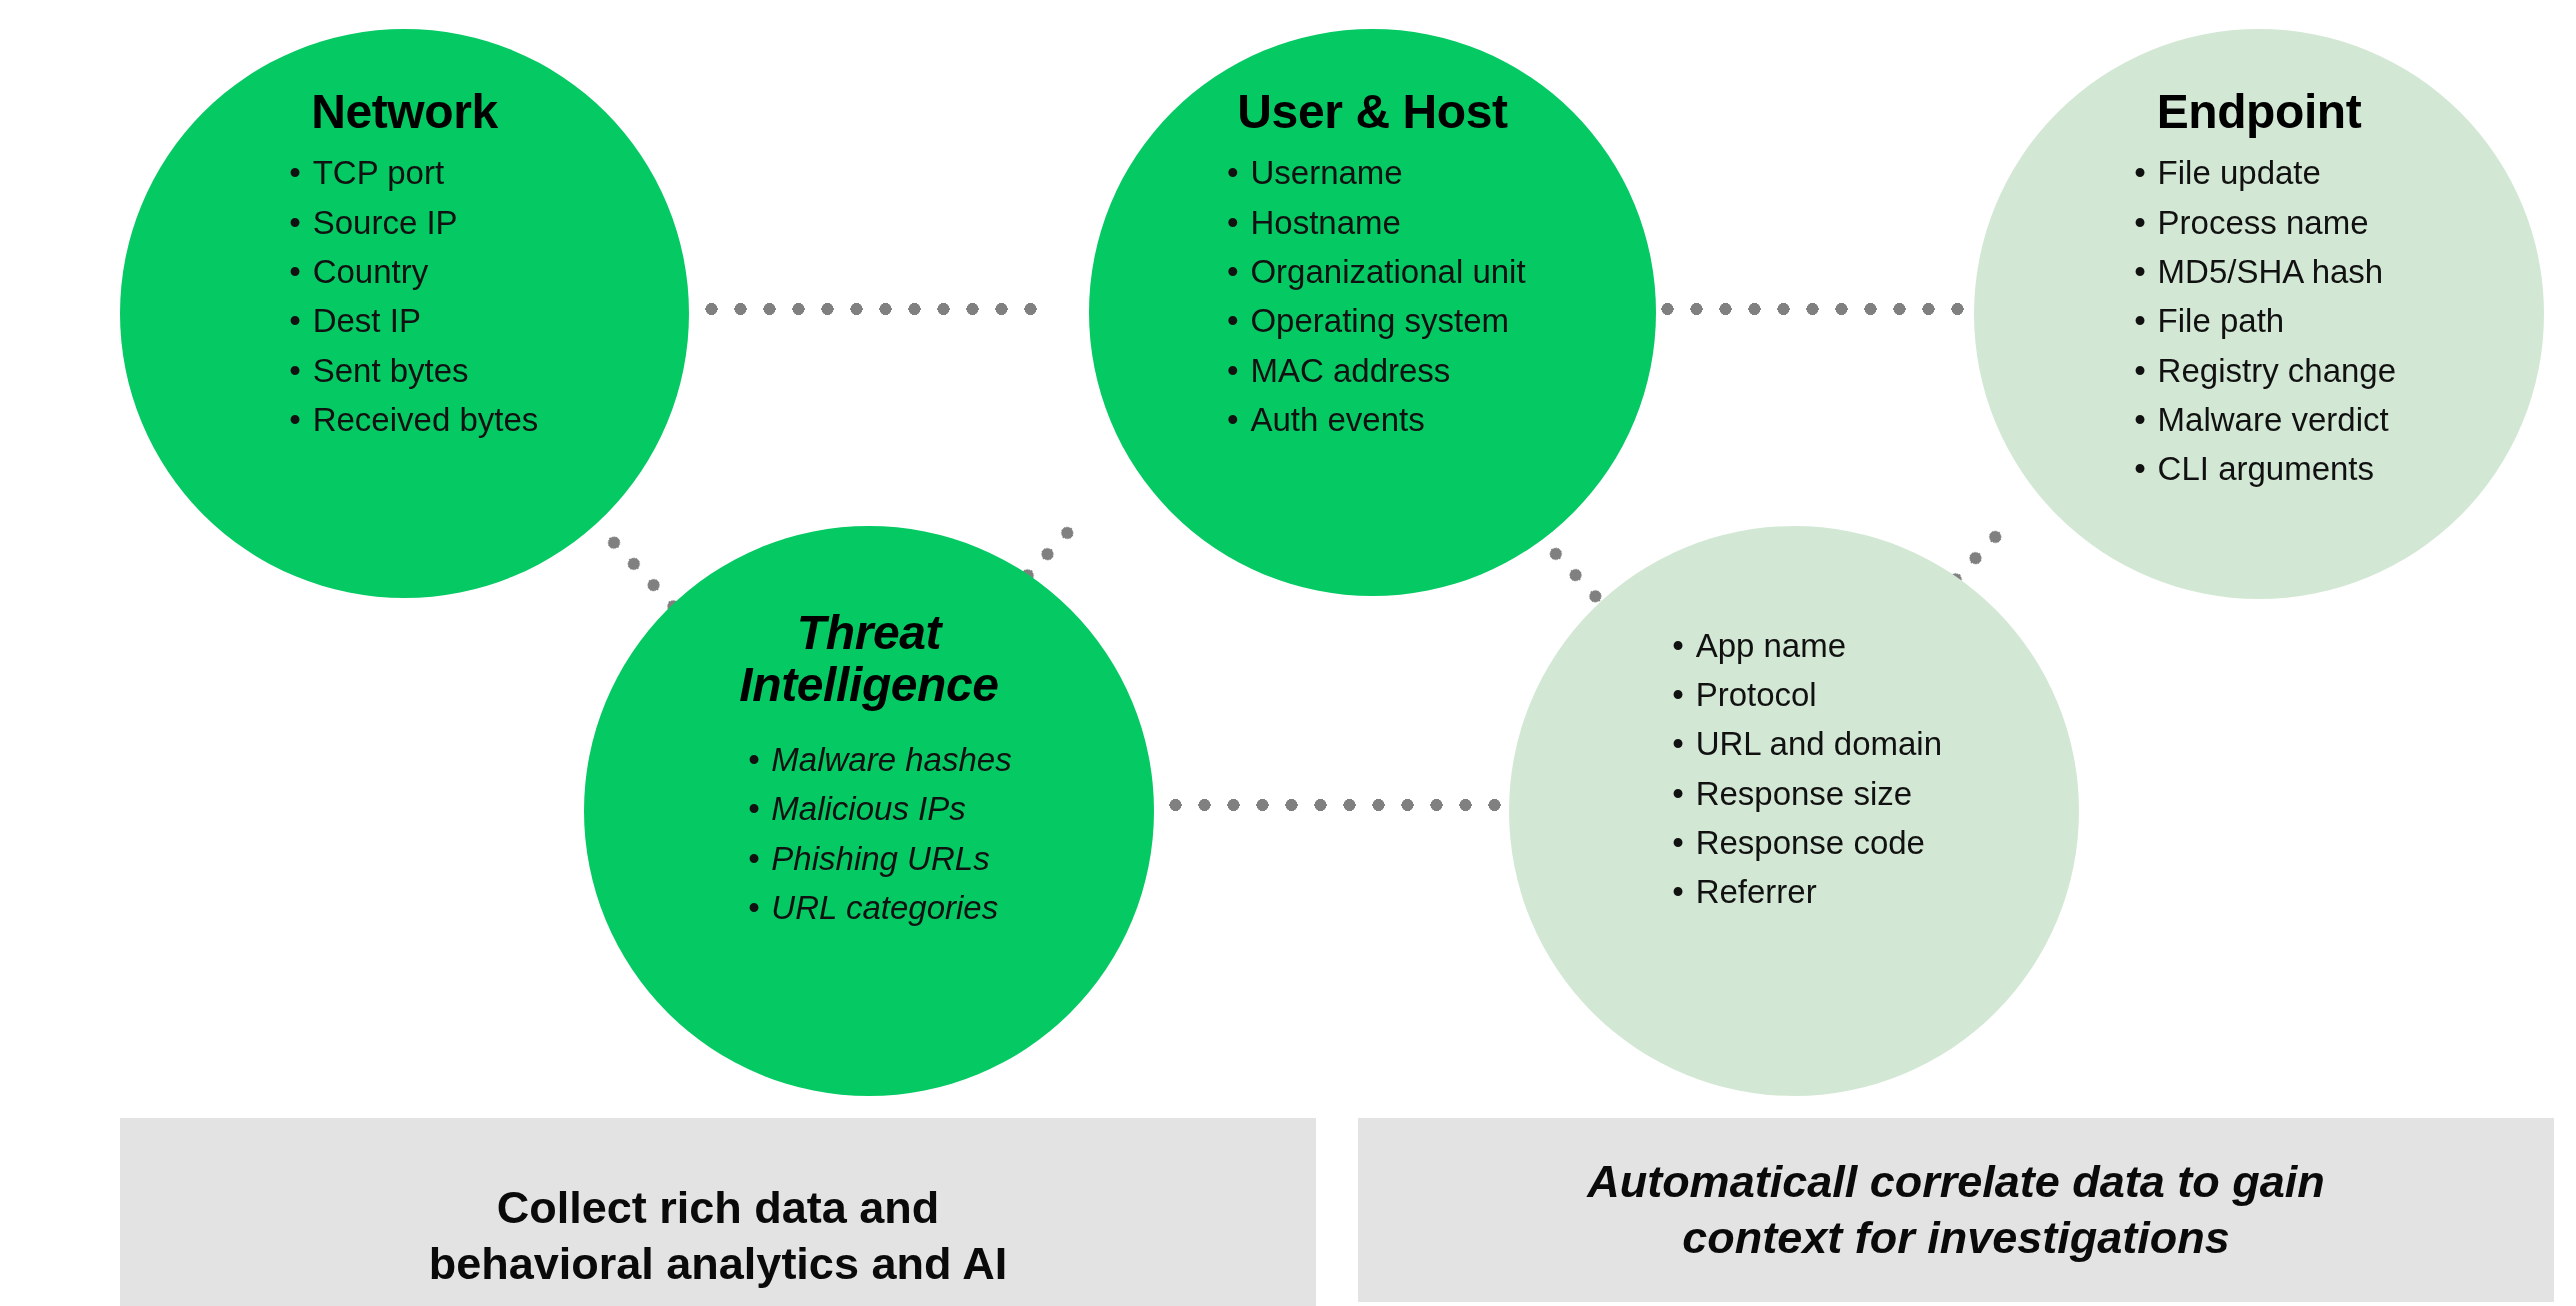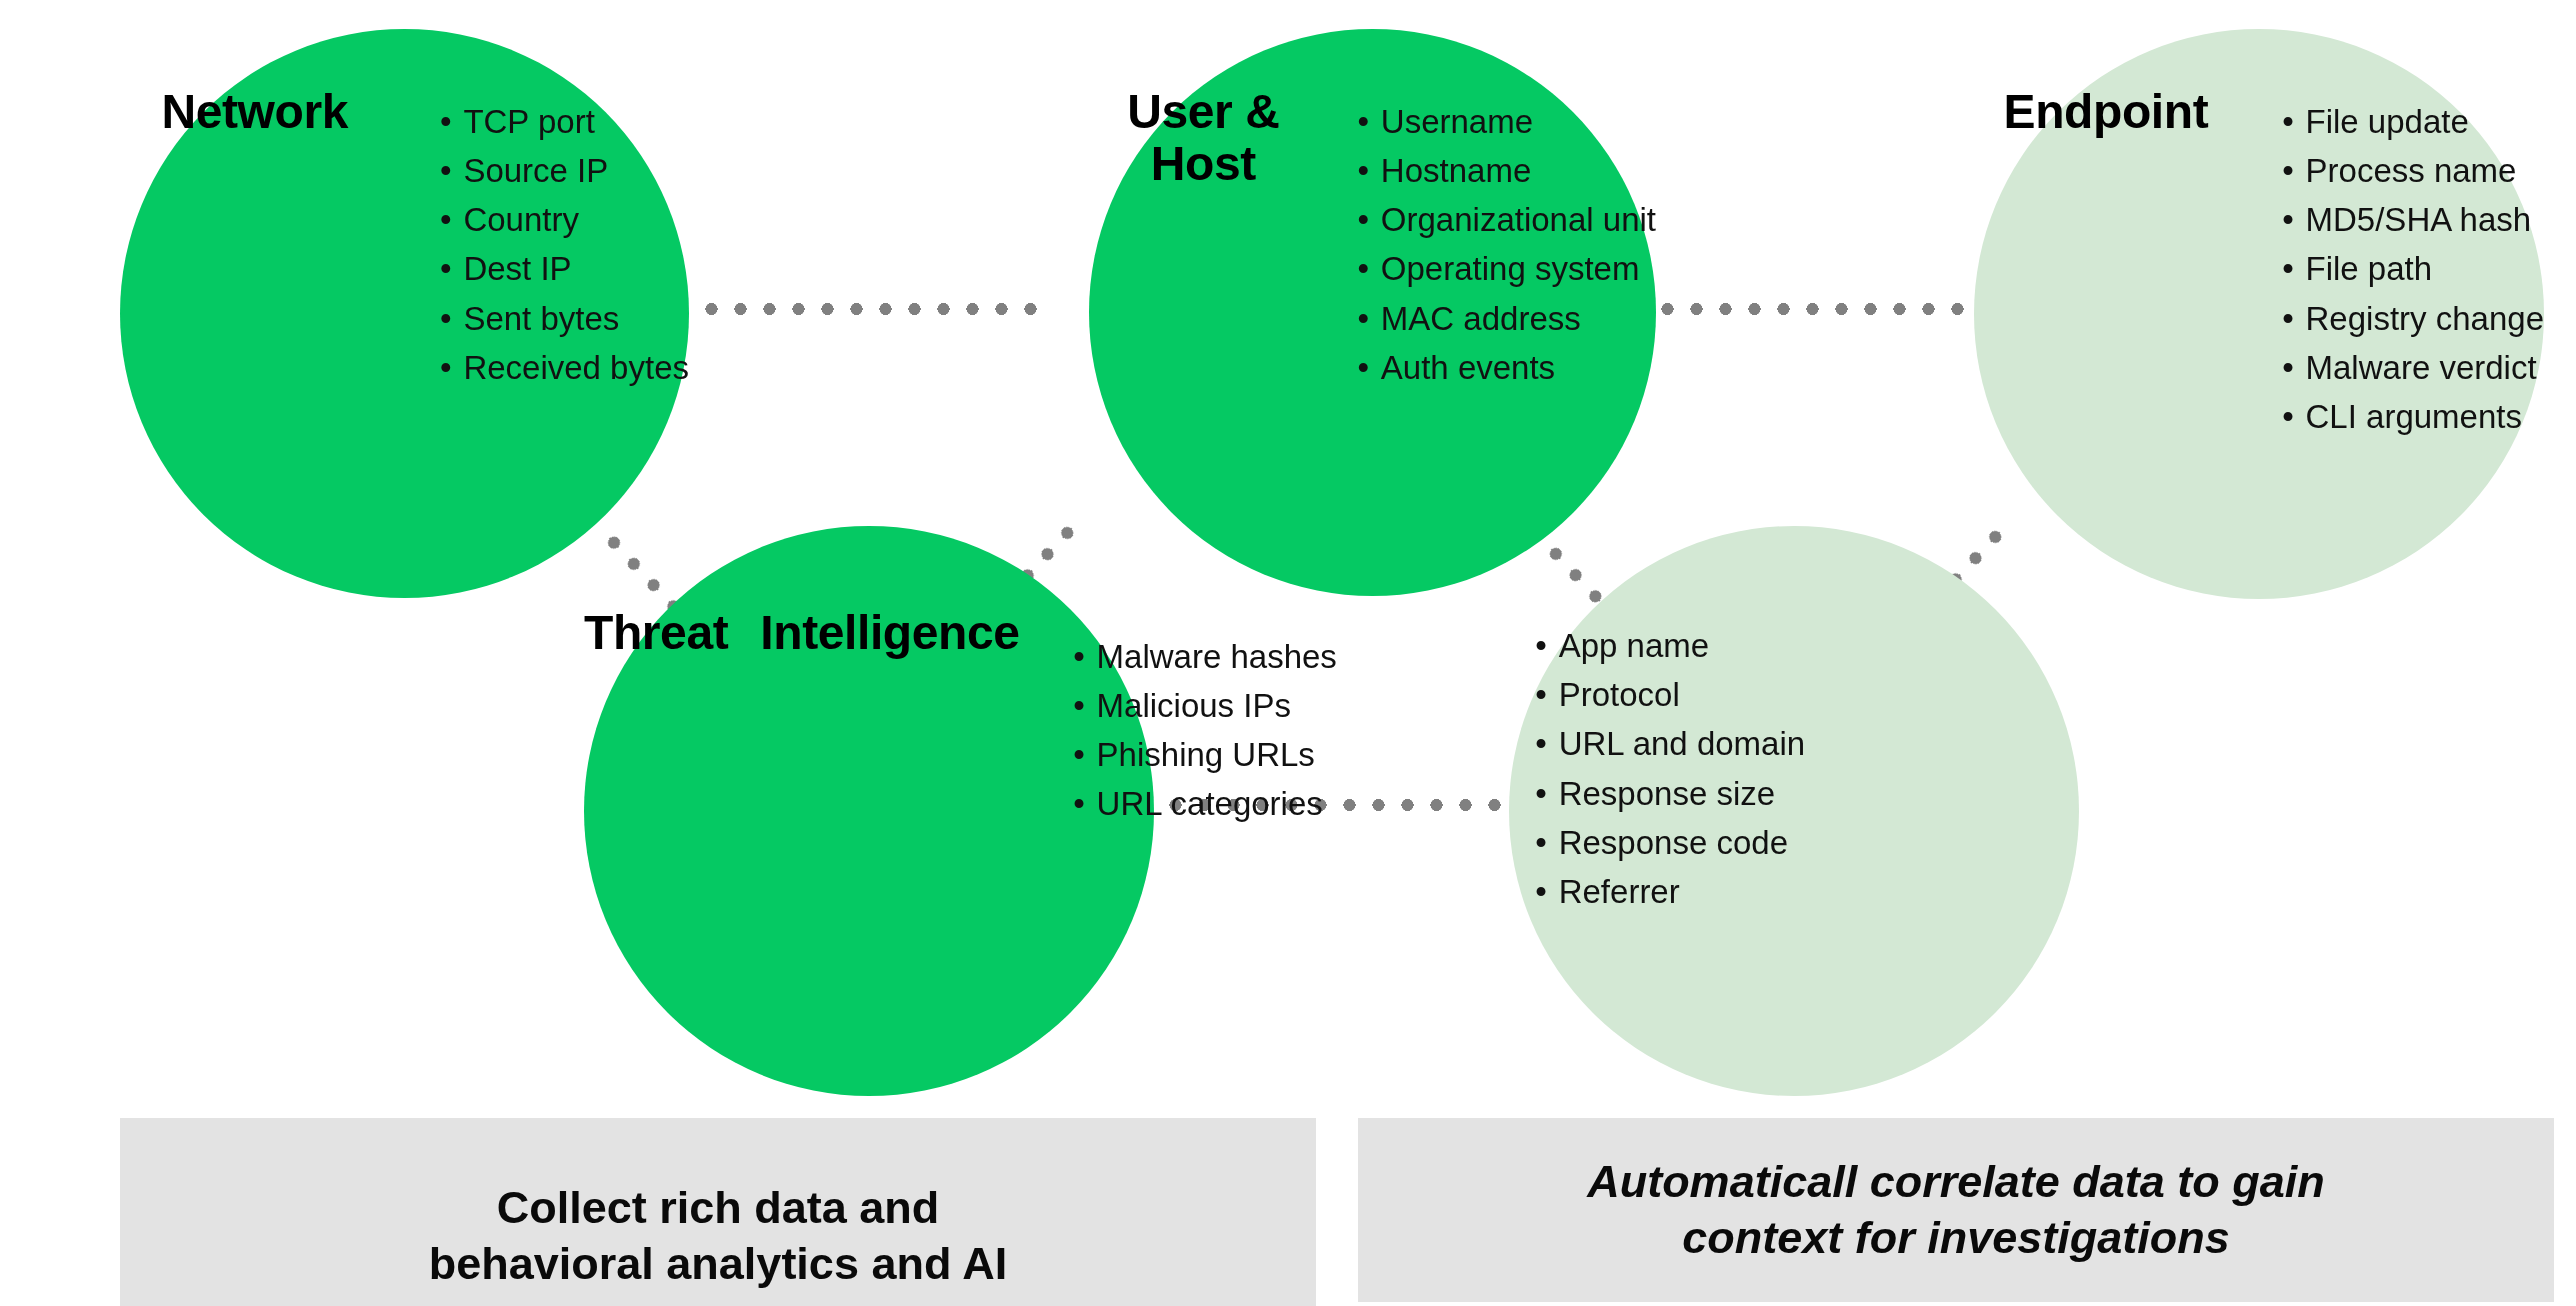--- a/index.html
+++ b/index.html
@@ -20,23 +20,23 @@
     height: 1307px;
     background: #ffffff;
   }
 
   
   .node {
     position: absolute;
     border-radius: 50%;
     box-sizing: border-box;
     display: flex;
-    align-items: flex-start;
+    flex-direction: column;
+    align-items: center;
     z-index: 3;
-    gap: 32px;
   }
   .node.dark  { background: #05C963; }
   .node.light { background: #D3E8D4; }
 
   .node-title {
     color: #000000;
     font-weight: bold;
     font-size: 48px;
     line-height: 1.08;
     text-align: center;
@@ -81,20 +81,21 @@
 
   #node-endpoint {
     left: 1974px; top: 29px; width: 570px; height: 570px;
     padding-top: 57px;
   }
   #node-endpoint .node-list { margin-top: 18.6px; margin-left: 7.7px; }
 
   #node-threat {
     left: 584px; top: 526px; width: 570px; height: 570px;
     padding-top: 81px;
+    font-style: italic;
   }
   #node-threat .node-list { margin-top: 32.5px; margin-left: 17px; }
 
   #node-app {
     left: 1509px; top: 526px; width: 570px; height: 570px;
     padding-top: 81px;
   }
   #node-app .node-list { margin-top: 21.7px; margin-left: 21.7px; }
 
   

